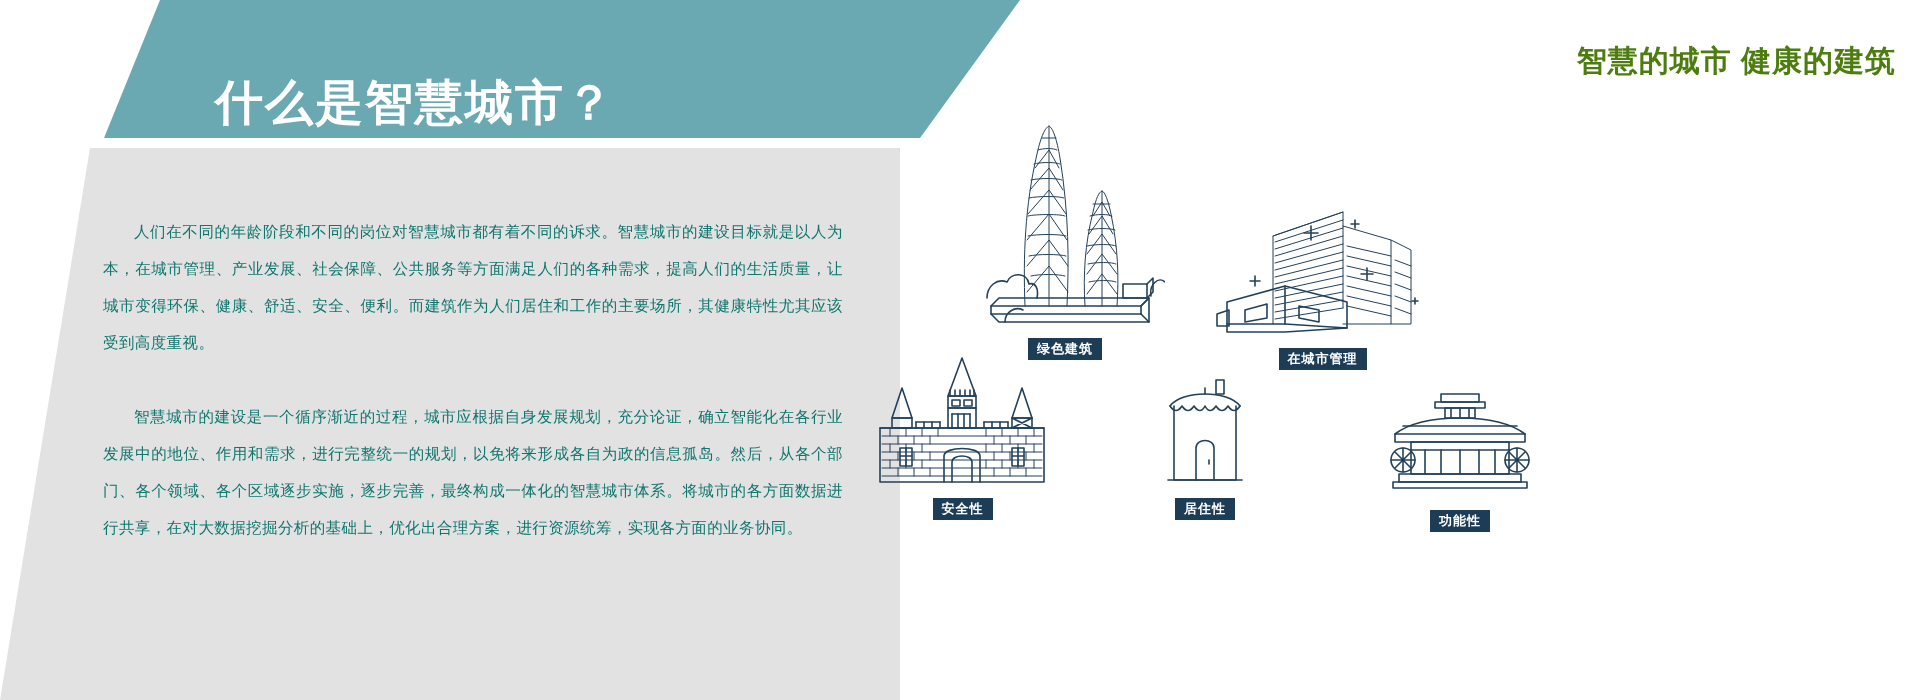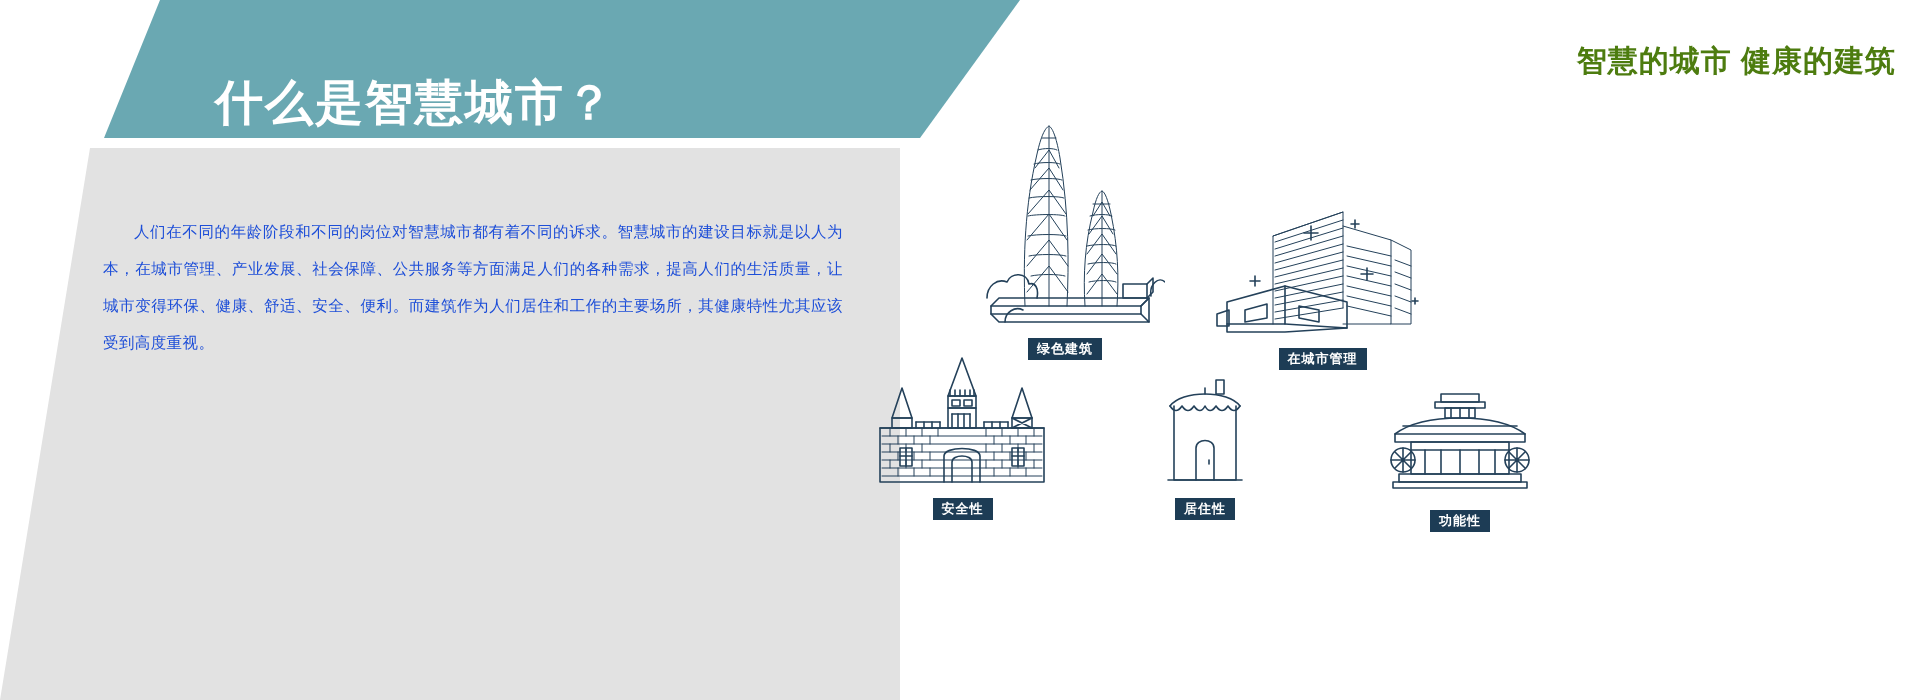--- a/index.html
+++ b/index.html
@@ -51,21 +51,21 @@
     width:900px;height:552px;
     background:#e2e2e2;
     -webkit-clip-path:polygon(90px 0, 900px 0, 900px 552px, 0 552px);
     clip-path:polygon(90px 0, 900px 0, 900px 552px, 0 552px);
   }
 
   .body-text{
     position:absolute;
     left:103px;top:213px;
     width:740px;
-    color:#1d4ed8;
+    color:#0f766e;
     font-size:15.5px;
     line-height:37px;
     letter-spacing:0.4px;
   }
   .body-text p{
     margin:0 0 37px 0;
     text-indent:2em;
     text-align:justify;
   }
   .body-text p:last-child{margin-bottom:0;}
@@ -124,20 +124,21 @@
 
 <div class="title-banner"></div>
 <div class="title-text">什么是智慧城市？</div>
 
 <div class="right-heading">智慧的城市  健康的建筑</div>
 
 <div class="body-slab"></div>
 
 <div class="body-text">
   <p>人们在不同的年龄阶段和不同的岗位对智慧城市都有着不同的诉求。智慧城市的建设目标就是以人为本，在城市管理、产业发展、社会保障、公共服务等方面满足人们的各种需求，提高人们的生活质量，让城市变得环保、健康、舒适、安全、便利。而建筑作为人们居住和工作的主要场所，其健康特性尤其应该受到高度重视。</p>
+  <p>智慧城市的建设是一个循序渐近的过程，城市应根据自身发展规划，充分论证，确立智能化在各行业发展中的地位、作用和需求，进行完整统一的规划，以免将来形成各自为政的信息孤岛。然后，从各个部门、各个领域、各个区域逐步实施，逐步完善，最终构成一体化的智慧城市体系。将城市的各方面数据进行共享，在对大数据挖掘分析的基础上，优化出合理方案，进行资源统筹，实现各方面的业务协同。</p>
 </div>
 
 <div class="illus-panel">
 
   <div class="illus-item pos-green">
     <div class="illus-art">
       <svg width="200" height="220" viewBox="0 0 200 220">
         <g class="stroke-thin">
 
           <path d="M60 200 C58 150 60 100 72 48 C76 30 80 22 84 20 C88 22 92 34 95 52 C104 108 104 156 102 200"></path>

